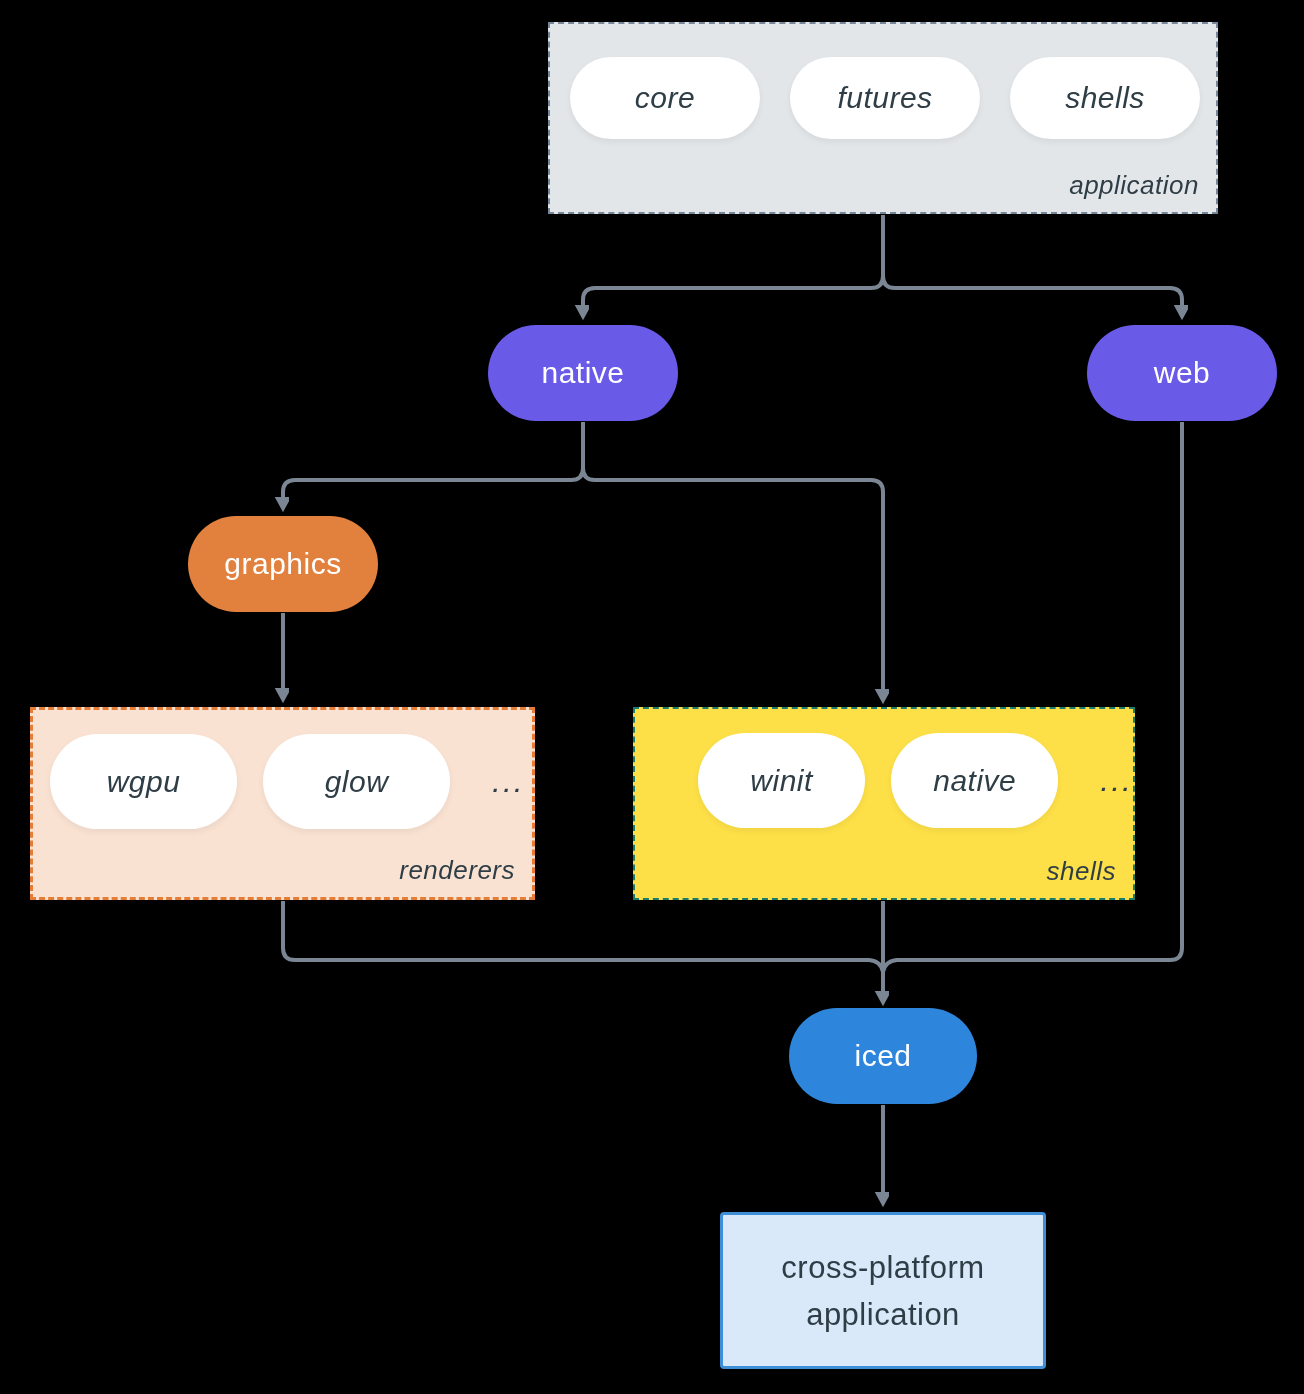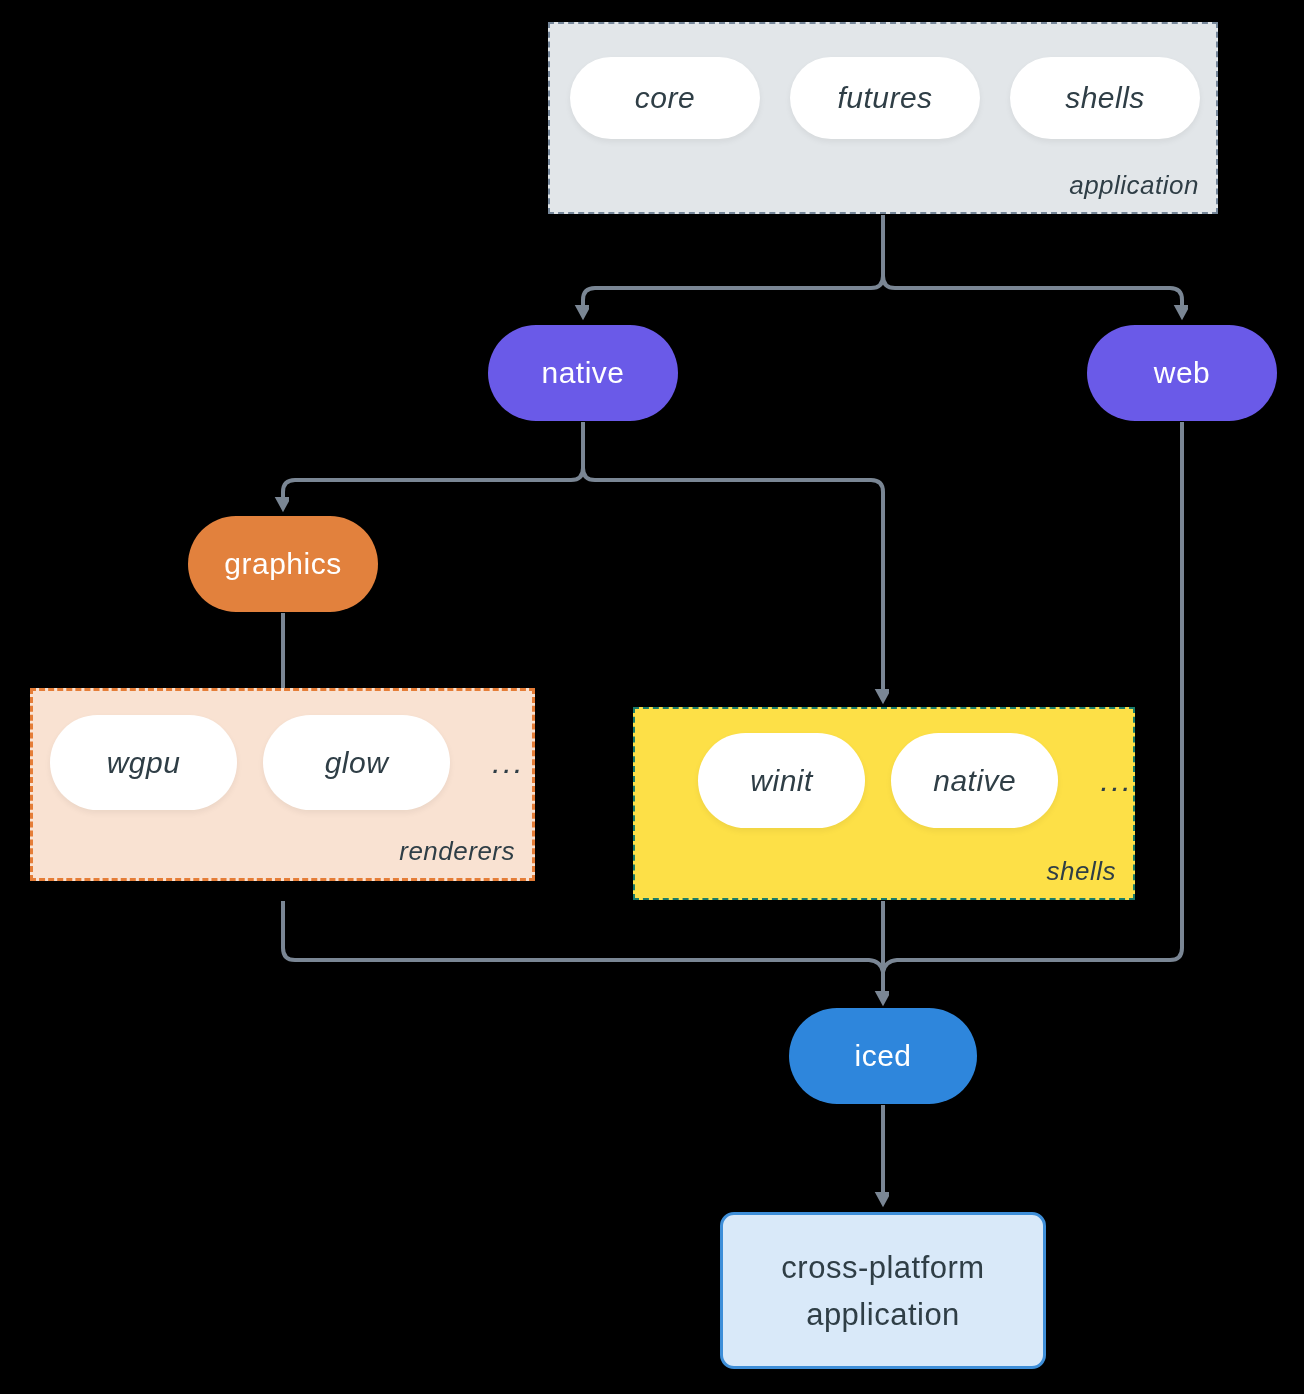--- a/index.html
+++ b/index.html
@@ -16,21 +16,21 @@
   .group{
     position:absolute;
     box-sizing:border-box;
     font-style:italic;
   }
   .group-foundations{
     left:548px;top:22px;width:670px;height:192px;
     background:#e2e6e9;border:2px dashed #76879a;
   }
   .group-renderers{
-    left:30px;top:688px;width:505px;height:193px;
+    left:30px;top:707px;width:505px;height:193px;
     background:#f9e2d2;border:3px dashed #e57d37;
   }
   .group-shells{
     left:633px;top:707px;width:502px;height:193px;
     background:#d2e1da;border:2px dashed #1b7d6b;
   }
   .pill-row{
     display:flex;align-items:center;
   }
   .group-foundations .pill-row{padding:33px 0 0 20px;gap:30px;}
@@ -66,21 +66,21 @@
     font-size:32px;color:#2f3e46;letter-spacing:2px;
     align-self:center;margin-left:16px;
   }
   .group-label{
     position:absolute;right:17px;bottom:11px;
     font-size:26px;color:#2f3e46;letter-spacing:0.5px;
   }
   .app-box{
     position:absolute;left:720px;top:1212px;width:326px;height:157px;
     box-sizing:border-box;
-    background:#d9e9f9;border:3px solid #3e8ed8;border-radius:14px;
+    background:#d9e9f9;border:3px solid #3e8ed8;border-radius:4px;
     display:flex;align-items:center;justify-content:center;text-align:center;
     font-size:31px;line-height:47px;color:#2f3e46;
     padding:0 34px;letter-spacing:0.5px;
   }
 </style>
 </head>
 <body>
 
 <div class="canvas">
 

